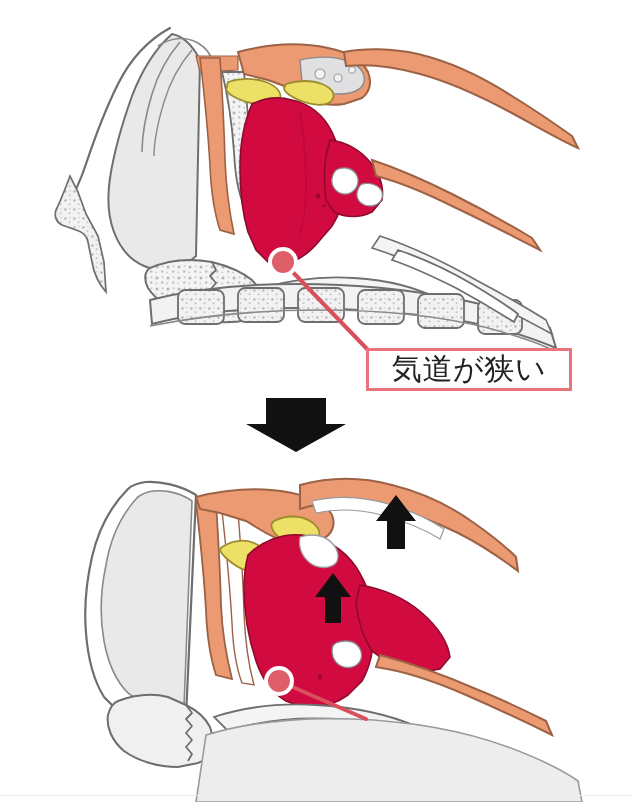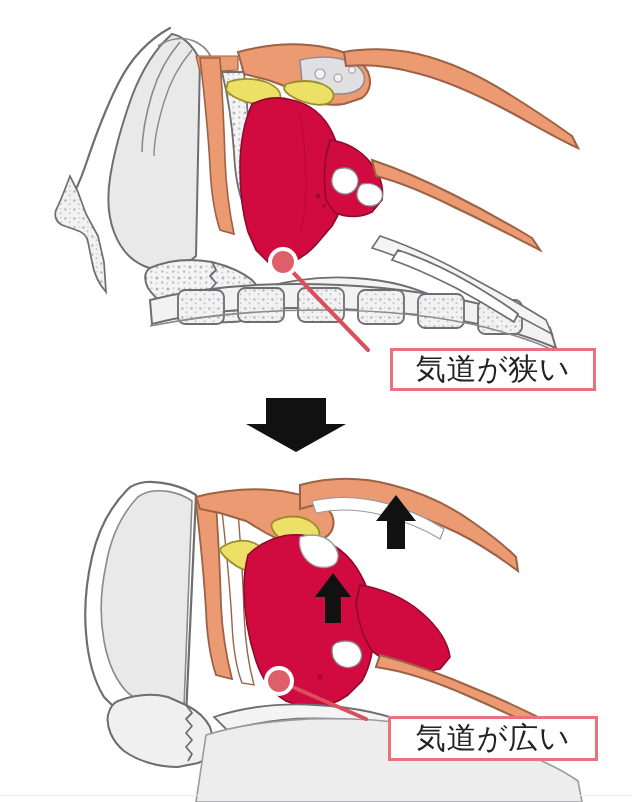--- a/index.html
+++ b/index.html
@@ -42,21 +42,20 @@
     display: flex;
     align-items: center;
     justify-content: center;
     letter-spacing: 0.02em;
     white-space: nowrap;
     color: #222222;
     font-weight: 500;
   }
   .callout-border {
     border: 3px solid #e8737d;
-    margin-left: 24px;
   }
   #callout-narrow {
     left: 366px;
     top: 348px;
     width: 206px;
     height: 43px;
     font-size: 30px;
   }
   #callout-wide {
     left: 364px;
@@ -333,19 +332,16 @@
       <line x1="279" y1="681" x2="366" y2="719" stroke="#D9505C" stroke-width="4" stroke-linecap="round"></line>
       <circle cx="279" cy="681" r="15" fill="#FFFFFF"></circle>
       <circle cx="279" cy="681" r="11" fill="#DE5F6A"></circle>
     </svg>
   </div>
 
   <div class="callout callout-border" id="callout-narrow">
     <span class="callout-text">気道が狭い</span>
   </div>
 
-  <div class="callout callout-border" id="callout-wide">
-    <span class="callout-text">気道が広い</span>
-  </div>
 
   <div id="bottom-rule"></div>
 
 </div>
 
 </body></html>

